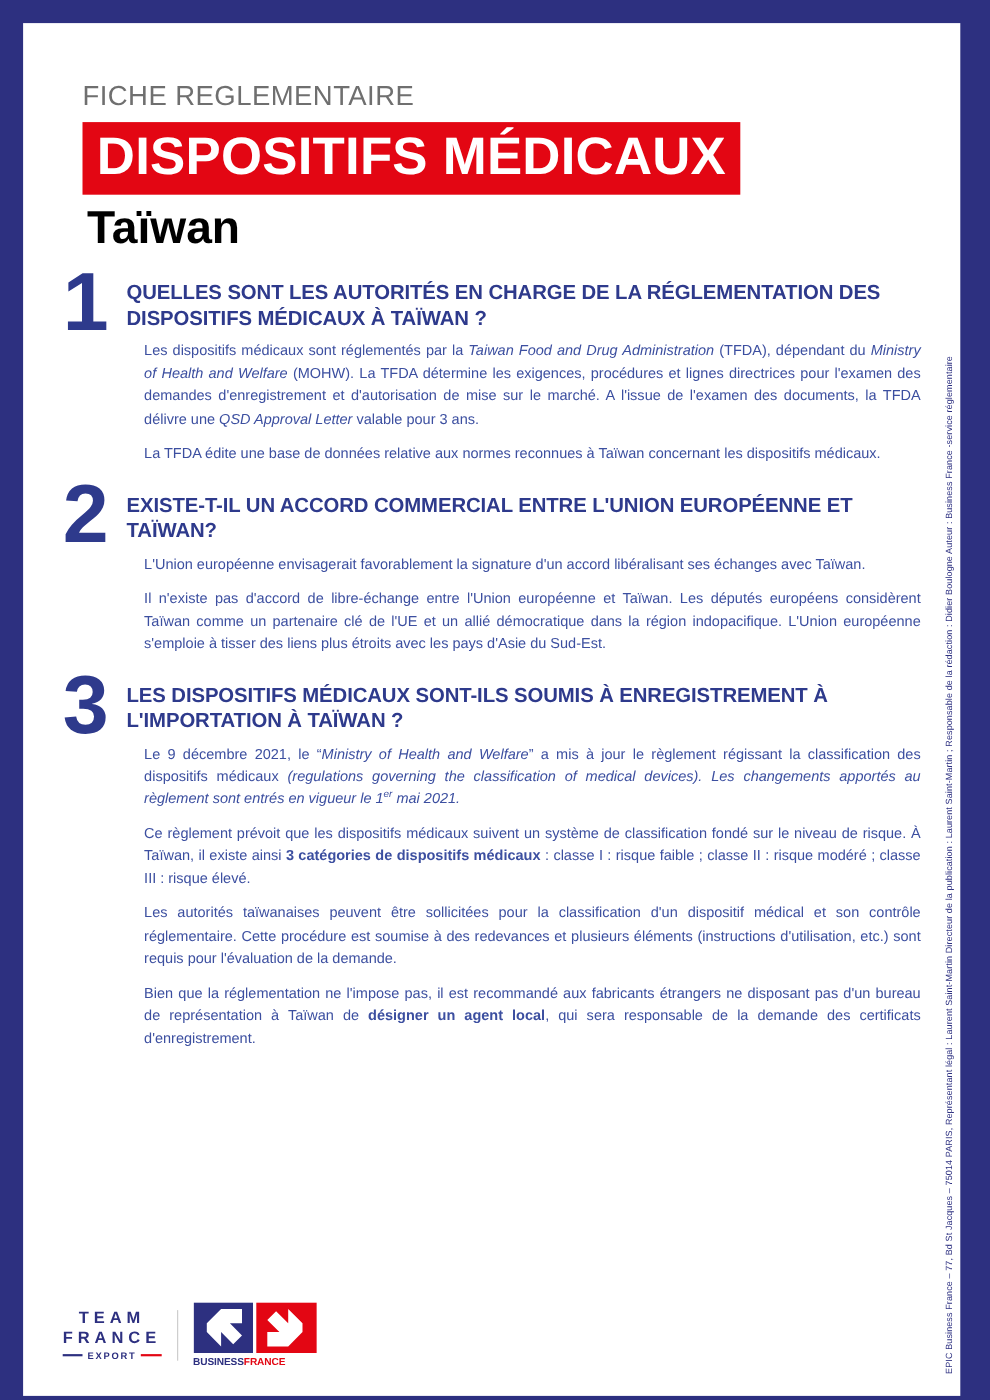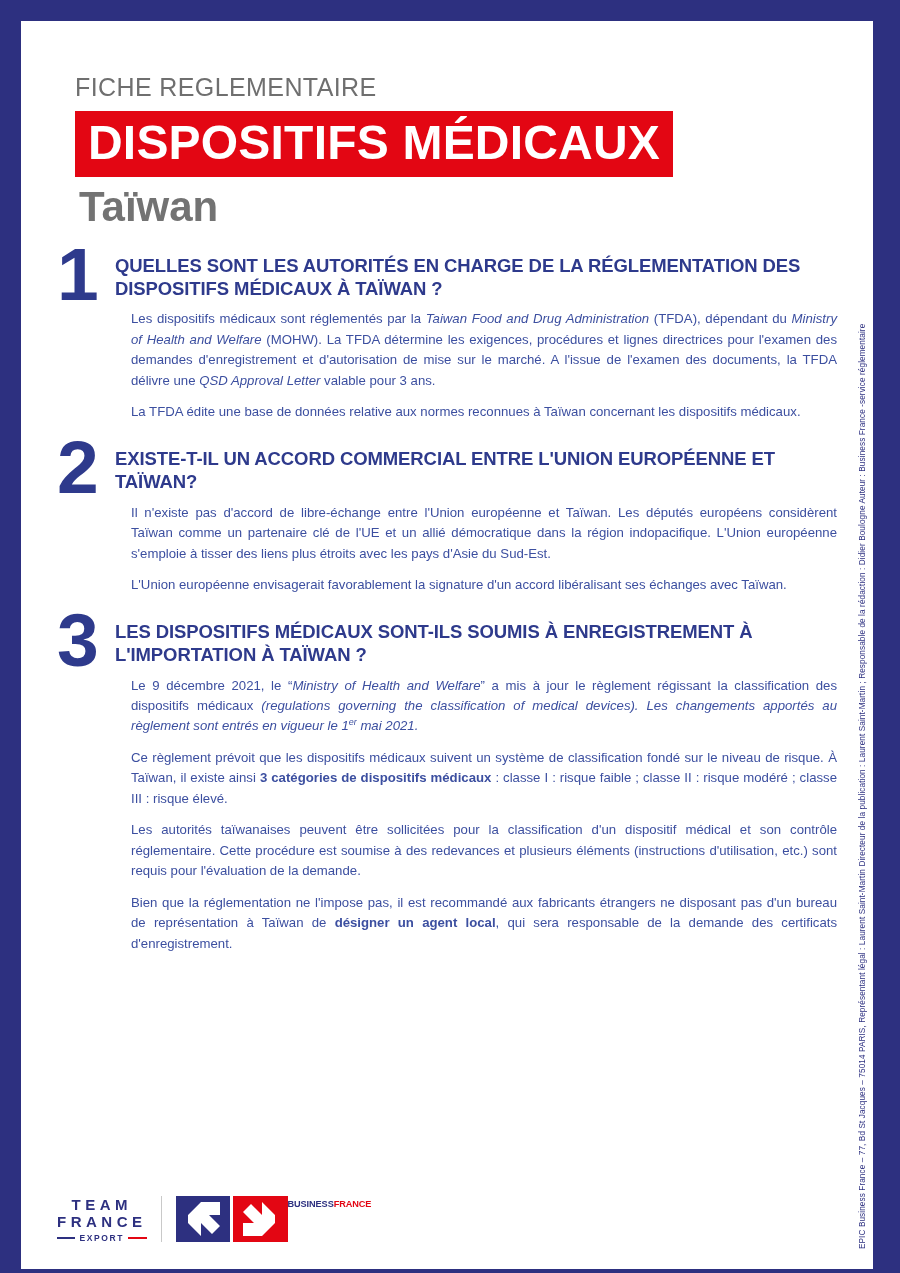--- a/index.html
+++ b/index.html
@@ -50,21 +50,21 @@
     font-size: 48px;
     font-weight: bold;
     letter-spacing: 0.2px;
     line-height: 1.0;
     padding: 8px 13px 10px 13px;
     margin-left: 18px;
   }
   .country {
     font-size: 42px;
     font-weight: bold;
-    color: #737373;
+    color: #000000;
     margin: 8px 0 0 22px;
     line-height: 1.05;
   }
 
   
   .section {
     position: relative;
     margin-top: 26px;
     padding-left: 58px;
   }
@@ -166,21 +166,21 @@
     padding: 0 4px;
   }
   .divider {
     width: 1px;
     height: 46px;
     background: #c9c9c9;
     margin: 0 14px 0 0;
   }
   .bf {
     display: flex;
-    flex-direction: row;
+    flex-direction: column;
     align-items: flex-start;
   }
   .bf .mark { display: block; }
   .bf .wordmark {
     margin-top: 3px;
     font-size: 9.2px;
     font-weight: bold;
     letter-spacing: -0.1px;
   }
   .bf .wm-blue { color: #2d3080; }
@@ -206,22 +206,22 @@
             <h2>QUELLES SONT LES AUTORITÉS EN CHARGE DE LA RÉGLEMENTATION DES DISPOSITIFS MÉDICAUX À TAÏWAN ?</h2>
             <div class="body">
               <p>Les dispositifs médicaux sont réglementés par la <i>Taiwan Food and Drug Administration</i> (TFDA), dépendant du <i>Ministry of Health and Welfare</i> (MOHW). La TFDA détermine les exigences, procédures et lignes directrices pour l'examen des demandes d'enregistrement et d'autorisation de mise sur le marché. A l'issue de l'examen des documents, la TFDA délivre une <i>QSD Approval Letter</i> valable pour 3 ans.</p>
               <p>La TFDA édite une base de données relative aux normes reconnues à Taïwan concernant les dispositifs médicaux.</p>
             </div>
           </div>
           <div class="section">
             <div class="num">2</div>
             <h2>EXISTE-T-IL UN ACCORD COMMERCIAL ENTRE L'UNION EUROPÉENNE ET TAÏWAN?</h2>
             <div class="body">
+              <p>L'Union européenne envisagerait favorablement la signature d'un accord libéralisant ses échanges avec Taïwan.</p>
               <p>Il n'existe pas d'accord de libre-échange entre l'Union européenne et Taïwan. Les députés européens considèrent Taïwan comme un partenaire clé de l'UE et un allié démocratique dans la région indopacifique. L'Union européenne s'emploie à tisser des liens plus étroits avec les pays d'Asie du Sud-Est.</p>
-              <p>L'Union européenne envisagerait favorablement la signature d'un accord libéralisant ses échanges avec Taïwan.</p>
             </div>
           </div>
           <div class="section">
             <div class="num">3</div>
             <h2>LES DISPOSITIFS MÉDICAUX SONT-ILS SOUMIS À ENREGISTREMENT À L'IMPORTATION À TAÏWAN ?</h2>
             <div class="body">
               <p>Le 9 décembre 2021, le “<i>Ministry of Health and Welfare</i>” a mis à jour le règlement régissant la classification des dispositifs médicaux <i>(regulations governing the classification of medical devices). Les changements apportés au règlement sont entrés en vigueur le 1<sup>er</sup> mai 2021.</i></p>
               <p>Ce règlement prévoit que les dispositifs médicaux suivent un système de classification fondé sur le niveau de risque. À Taïwan, il existe ainsi <b>3 catégories de dispositifs médicaux</b> : classe I : risque faible ; classe II : risque modéré ; classe III : risque élevé.</p>
               <p>Les autorités taïwanaises peuvent être sollicitées pour la classification d'un dispositif médical et son contrôle réglementaire. Cette procédure est soumise à des redevances et plusieurs éléments (instructions d'utilisation, etc.) sont requis pour l'évaluation de la demande.</p>
               <p>Bien que la réglementation ne l'impose pas, il est recommandé aux fabricants étrangers ne disposant pas d'un bureau de représentation à Taïwan de <b>désigner un agent local</b>, qui sera responsable de la demande des certificats d'enregistrement.</p>

